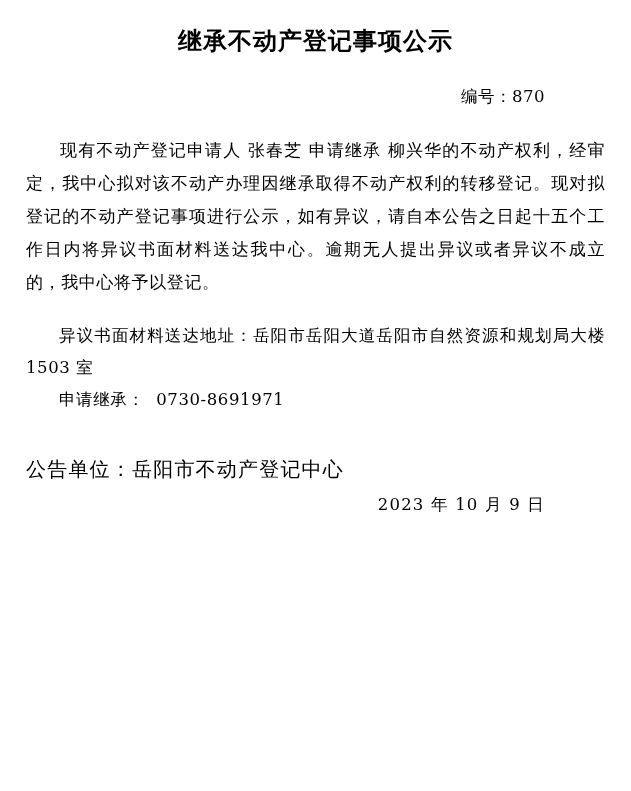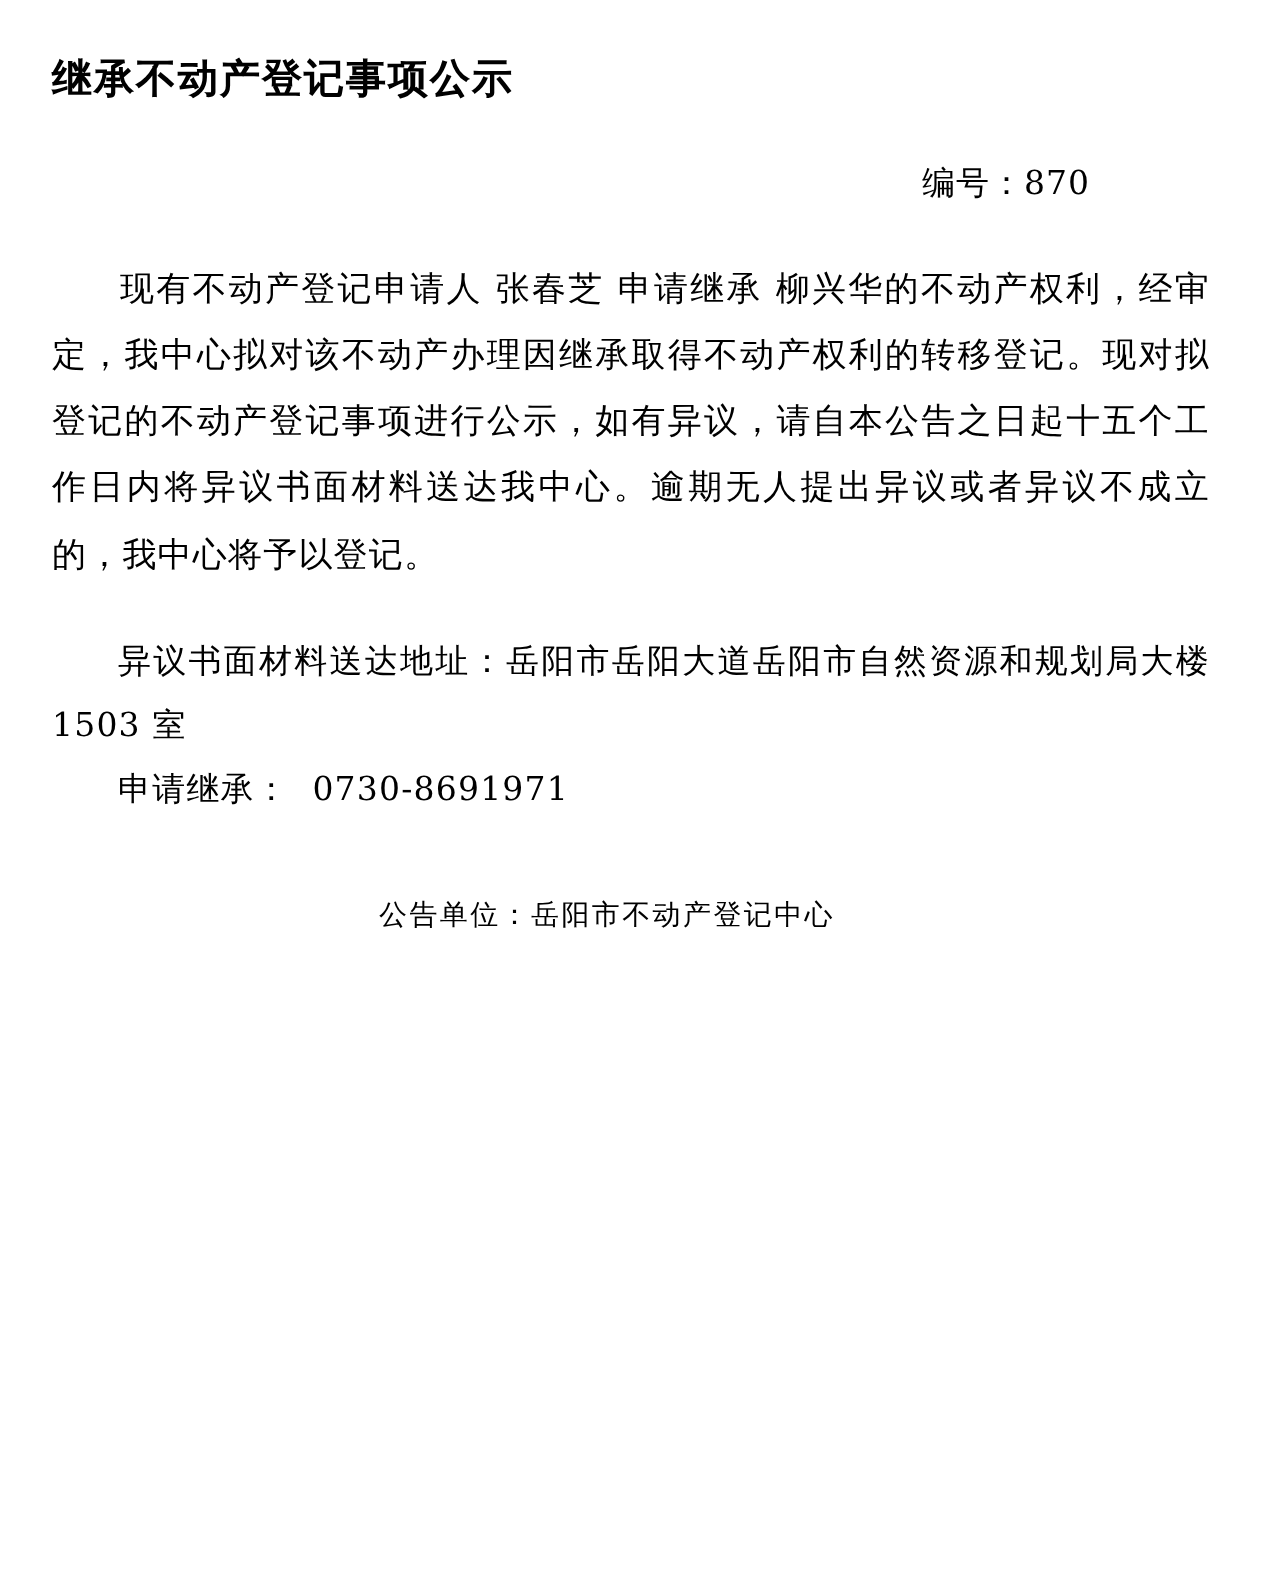--- a/index.html
+++ b/index.html
@@ -15,21 +15,22 @@
     overflow: hidden;
   }
   .page {
     position: relative;
     width: 631px;
     height: 791px;
     box-sizing: border-box;
     padding: 0 26px;
   }
   .doc-title {
-    font-size: 20px;
+    text-align: center;
+    font-size: 24px;
     font-weight: bold;
     letter-spacing: 1px;
     margin: 27px 0 0 0;
     line-height: 1.2;
   }
   .serial-row {
     margin-top: 30px;
     text-align: right;
     padding-right: 60px;
     font-size: 16.5px;
@@ -59,24 +60,24 @@
     text-justify: inter-ideograph;
   }
   .gap-block {
     margin-top: 20px;
     font-size: 16.5px;
     line-height: 1.95;
     letter-spacing: 0.6px;
   }
   .sign-block {
     margin-top: 34px;
-    font-size: 14px;
+    font-size: 20px;
     line-height: 1.95;
     letter-spacing: 1.2px;
-    text-align: center;
+    text-align: left;
     padding-right: 24px;
   }
   .sign-date {
     text-align: right;
     padding-right: 60px;
     font-size: 16.5px;
     letter-spacing: 1.2px;
     line-height: 1.95;
   }
   .nowrap { white-space: nowrap; }
@@ -100,14 +101,15 @@
       <span>异议书面材料送达地址：</span><span>岳阳市岳阳大道岳阳市自然资源和规划局大楼 1503 室</span>
     </div>
     <div class="field-line">
       <span>申请继承：</span>&nbsp;&nbsp;<span class="nowrap">0730-8691971</span>
     </div>
   </div>
 
   <div class="sign-block">
     <span>公告单位：</span><span>岳阳市不动产登记中心</span>
   </div>
+  <div class="sign-date">2023 年 10 月 9 日</div>
 
 </div>
 
 </body></html>

